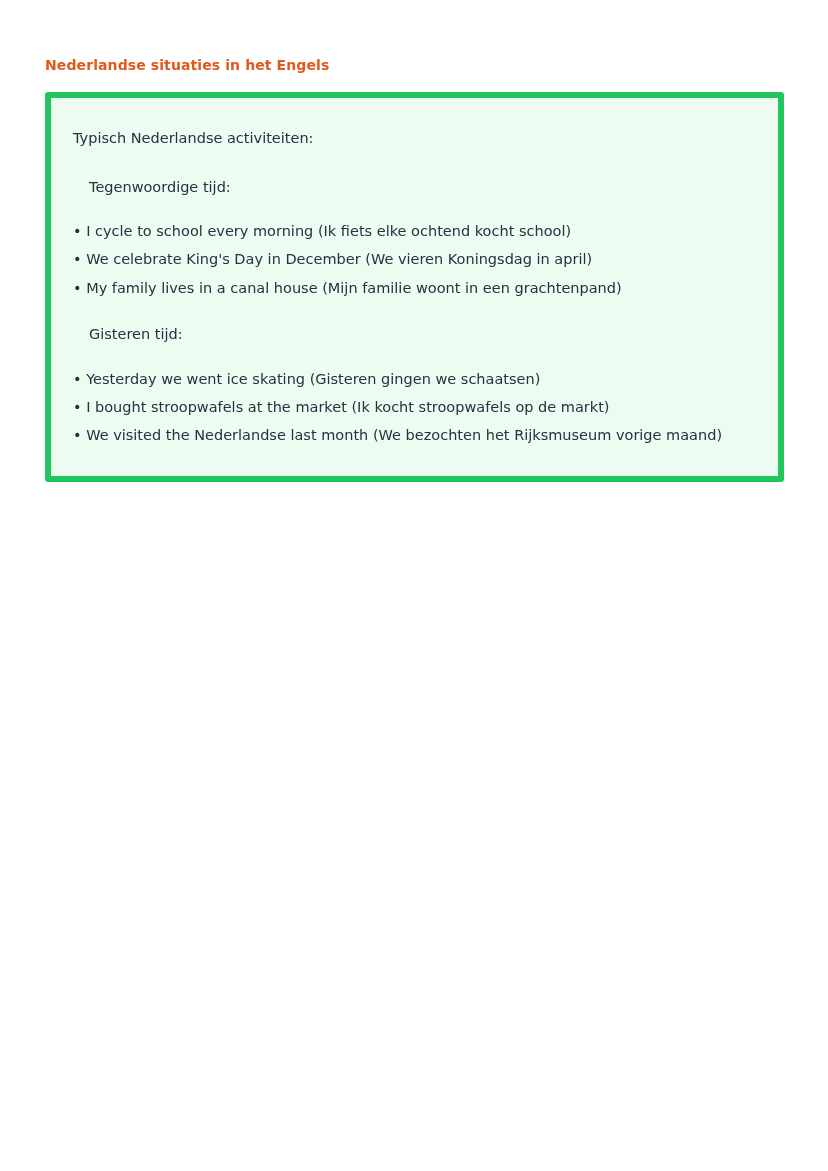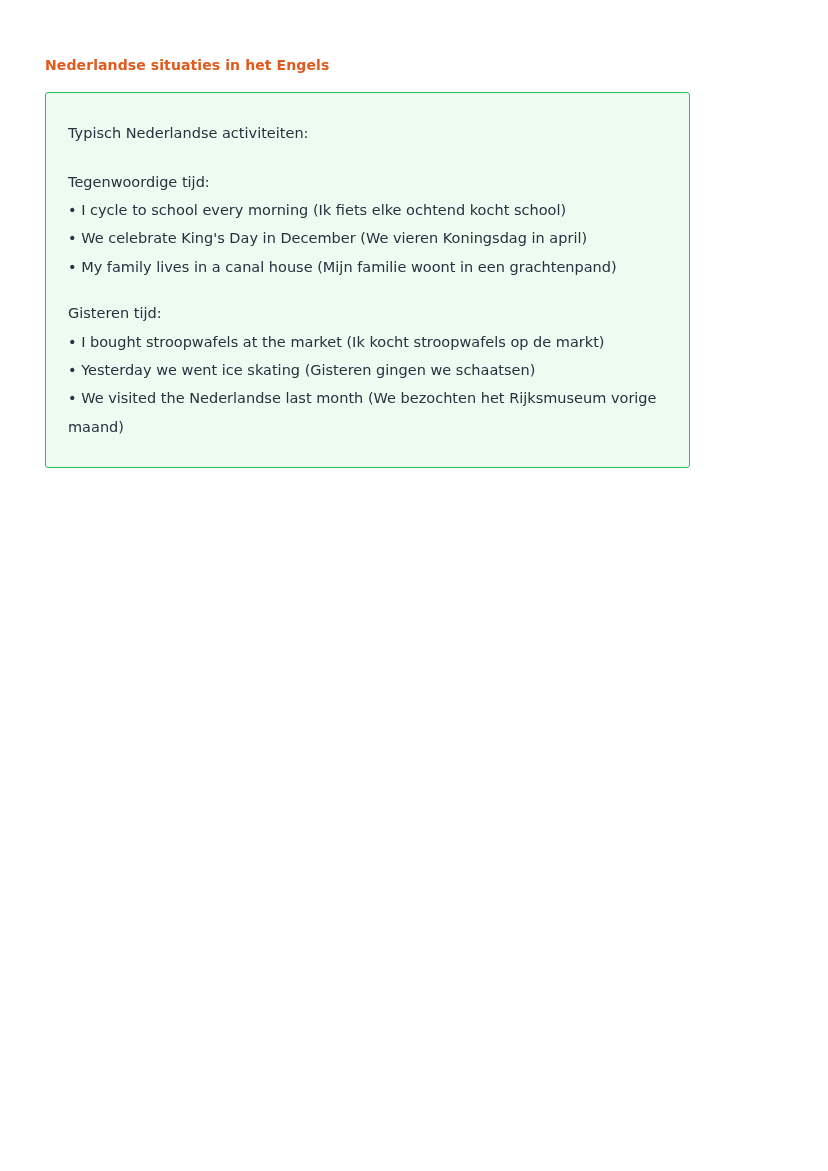--- a/index.html
+++ b/index.html
@@ -24,22 +24,22 @@
   .section-title {
     font-size: 14px;
     font-weight: bold;
     color: #e05a1c;
     letter-spacing: 0.1px;
     margin: 8px 0 18px 0;
     line-height: 1.3;
   }
   .content-card {
     box-sizing: border-box;
-    width: 645px;
-    border: 1px solid #22c55e;
+    width: 739px;
+    border: 6px solid #22c55e;
     background: #edfbf1;
     border-radius: 3px;
     padding: 26px 22px 26px 22px;
   }
   .block {
     margin: 0 0 18px 0;
   }
   .block:last-child {
     margin-bottom: 0;
   }
@@ -47,21 +47,21 @@
     font-size: 14.5px;
     line-height: 1.96;
     color: #253240;
     margin: 0;
     white-space: normal;
   }
   .heading-line {
     font-size: 14.5px;
     line-height: 1.96;
     color: #253240;
-    margin: 0;
+    margin: 16px;
   }
   .intro {
     margin-bottom: 20px;
   }
 </style>
 </head>
 <body>
 
 <div class="page">
 
@@ -73,20 +73,20 @@
 
     <div class="block">
       <p class="heading-line">Tegenwoordige tijd:</p>
       <p class="line">• I cycle to school every morning (Ik fiets elke ochtend kocht school)</p>
       <p class="line">• We celebrate King's Day in December (We vieren Koningsdag in april)</p>
       <p class="line">• My family lives in a canal house (Mijn familie woont in een grachtenpand)</p>
     </div>
 
     <div class="block">
       <p class="heading-line">Gisteren tijd:</p>
+      <p class="line">• Yesterday we went ice skating (Gisteren gingen we schaatsen)</p>
       <p class="line">• I bought stroopwafels at the market (Ik kocht stroopwafels op de markt)</p>
-      <p class="line">• Yesterday we went ice skating (Gisteren gingen we schaatsen)</p>
       <p class="line">• We visited the Nederlandse last month (We bezochten het Rijksmuseum vorige maand)</p>
     </div>
 
   </div>
 
 </div>
 
 </body></html>

